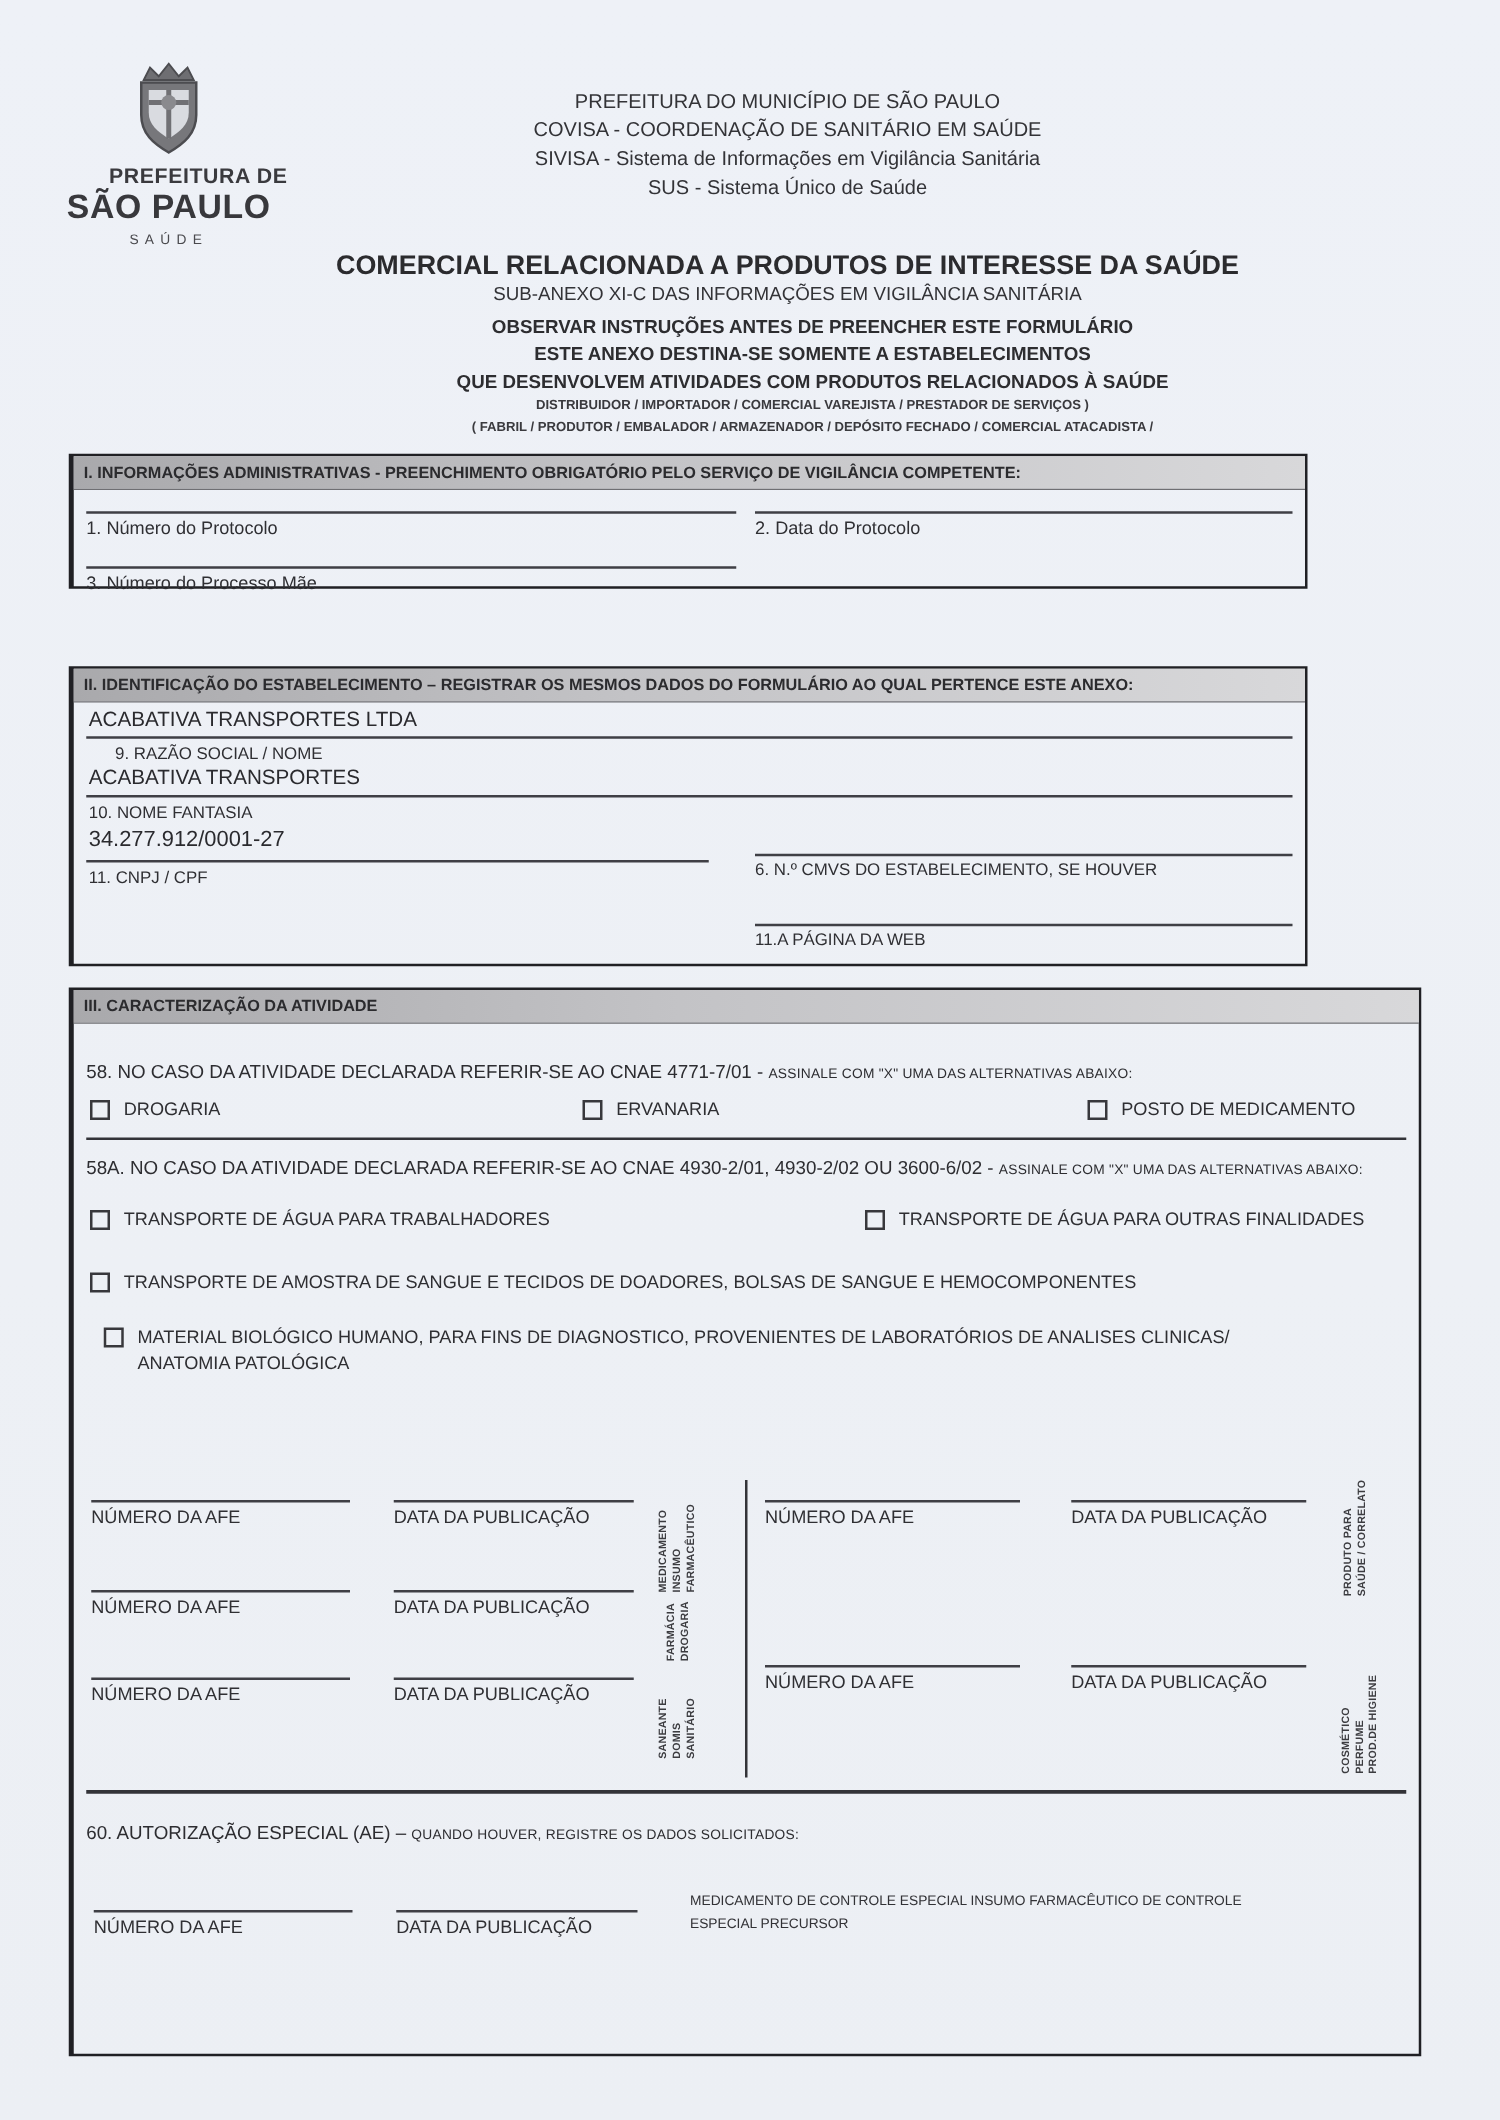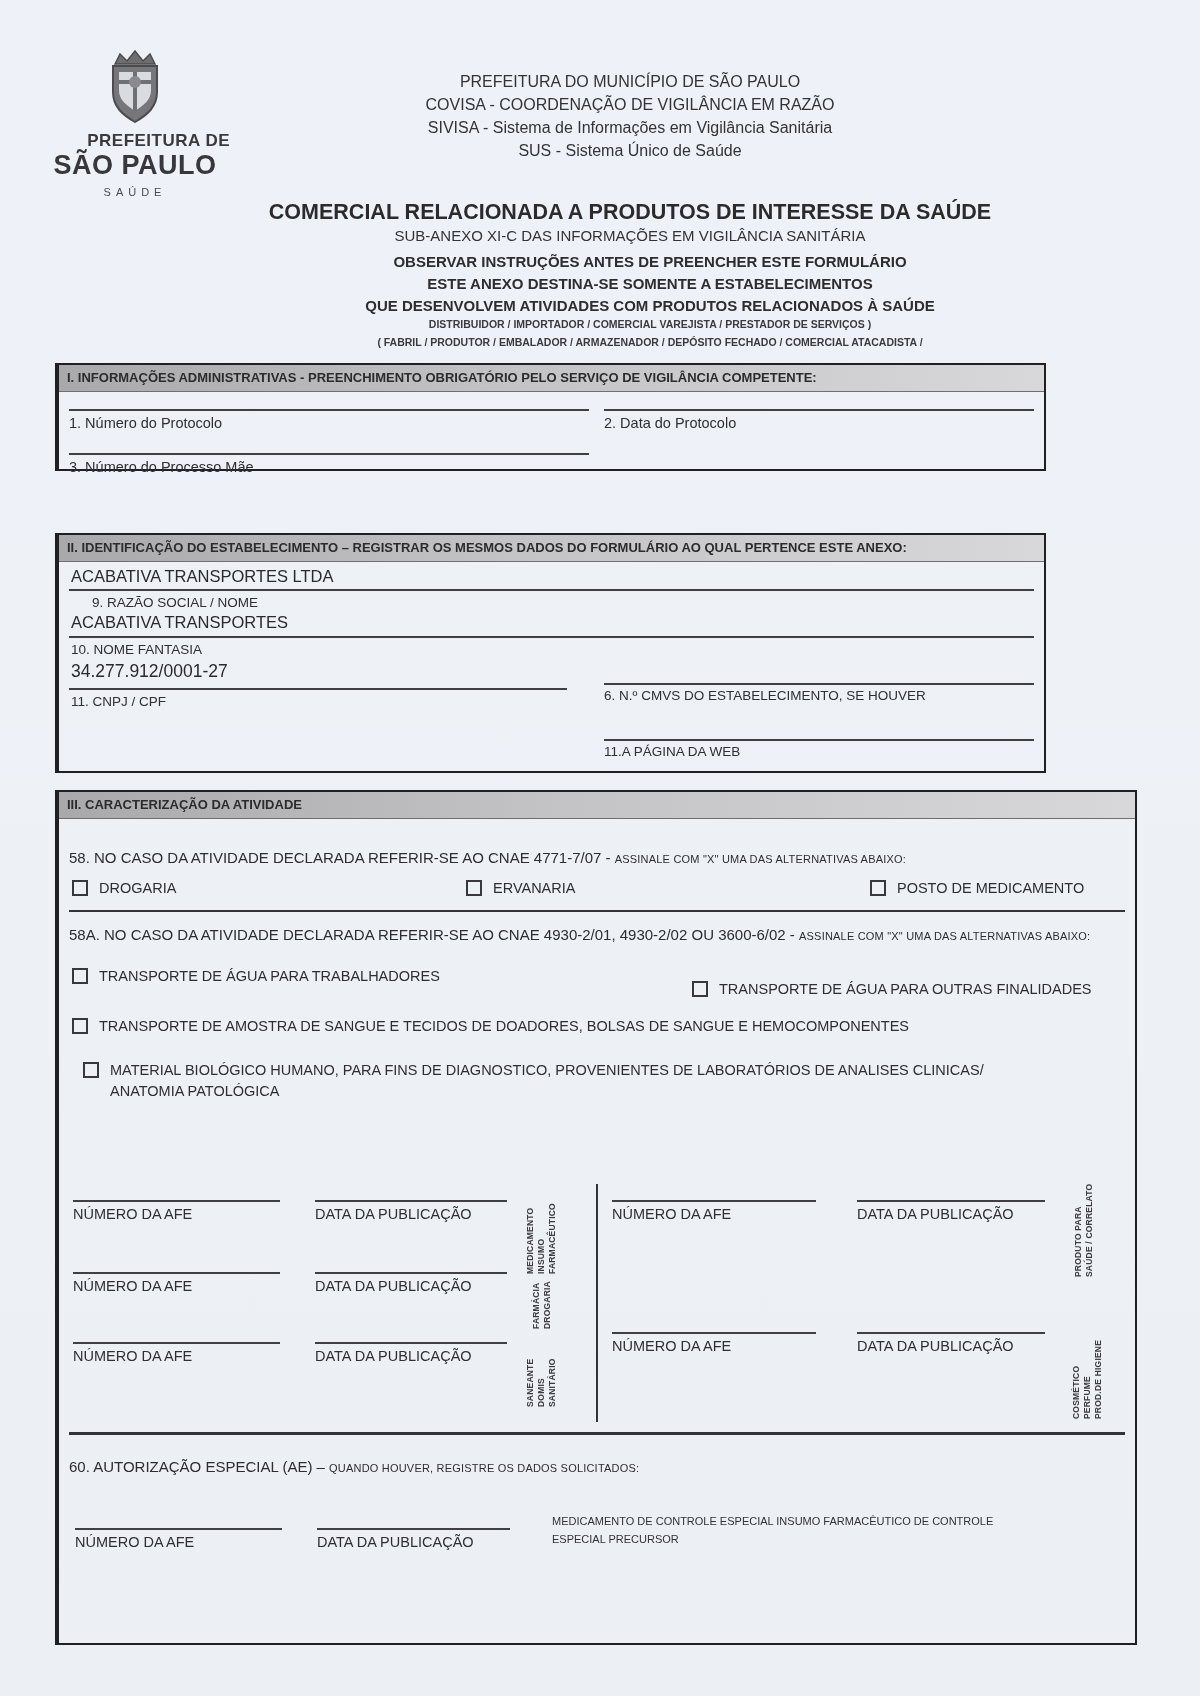--- a/index.html
+++ b/index.html
@@ -59,21 +59,21 @@
       <path d="M30 24 h4 v39 h-4 Z M16 32 h32 v4 h-32 Z" fill="#707074"></path>
       <circle cx="32" cy="34" r="6" fill="#8a8a8e"></circle>
     </svg>
   </div>
   <div class="abs ctr logo-org" style="left:40px;top:131px;width:190px;">PREFEITURA DE</div>
   <div class="abs ctr logo-city" style="left:40px;top:150px;width:190px;">SÃO PAULO</div>
   <div class="abs ctr logo-dept" style="left:40px;top:186px;width:190px;">SAÚDE</div>
 
   <div class="abs ctr" style="left:230px;top:70px;width:800px;">
     <div class="org-line">PREFEITURA DO MUNICÍPIO DE SÃO PAULO</div>
-    <div class="org-line">COVISA - COORDENAÇÃO DE VIGILÂNCIA EM RAZÃO</div>
+    <div class="org-line">COVISA - COORDENAÇÃO DE SANITÁRIO EM SAÚDE</div>
     <div class="org-line">SIVISA - Sistema de Informações em Vigilância Sanitária</div>
     <div class="org-line">SUS - Sistema Único de Saúde</div>
   </div>
 
   <div class="abs ctr doc-title" style="left:180px;top:200px;width:900px;">COMERCIAL RELACIONADA A PRODUTOS DE INTERESSE DA SAÚDE</div>
   <div class="abs ctr doc-subtitle" style="left:230px;top:227px;width:800px;">SUB-ANEXO XI-C DAS INFORMAÇÕES EM VIGILÂNCIA SANITÁRIA</div>
 
   <div class="abs ctr" style="left:250px;top:251px;width:800px;">
     <div class="instr-bold">OBSERVAR INSTRUÇÕES ANTES DE PREENCHER ESTE FORMULÁRIO</div>
     <div class="instr-bold">ESTE ANEXO DESTINA-SE SOMENTE A ESTABELECIMENTOS</div>
@@ -120,21 +120,21 @@
     <div class="abs" style="left:545px;top:204px;width:430px;">
       <div class="fline"></div>
       <div class="flabel-sm">11.A PÁGINA DA WEB</div>
     </div>
   </div>
 
   <div class="box" style="left:55px;top:790px;width:1076px;height:851px;">
     <div class="bar">III. CARACTERIZAÇÃO DA ATIVIDADE</div>
 
     <div class="abs qline" style="left:10px;top:57px;">
-      <span>58. NO CASO DA ATIVIDADE DECLARADA REFERIR-SE AO CNAE 4771-7/07 - </span><span class="small">ASSINALE COM "X" UMA DAS ALTERNATIVAS ABAIXO:</span>
+      <span>58. NO CASO DA ATIVIDADE DECLARADA REFERIR-SE AO CNAE 4771-7/01 - </span><span class="small">ASSINALE COM "X" UMA DAS ALTERNATIVAS ABAIXO:</span>
     </div>
     <div class="abs chk" style="left:13px;top:86px;">
       <span class="cbox"></span>
       <span class="clabel">DROGARIA</span>
     </div>
     <div class="abs chk" style="left:407px;top:86px;">
       <span class="cbox"></span>
       <span class="clabel">ERVANARIA</span>
     </div>
     <div class="abs chk" style="left:811px;top:86px;">
@@ -144,21 +144,21 @@
 
     <div class="abs divline" style="left:10px;top:118px;width:1056px;"></div>
 
     <div class="abs qline" style="left:10px;top:134px;">
       <span>58A. NO CASO DA ATIVIDADE DECLARADA REFERIR-SE AO CNAE 4930-2/01, 4930-2/02 OU 3600-6/02 - </span><span class="small">ASSINALE COM "X" UMA DAS ALTERNATIVAS ABAIXO:</span>
     </div>
     <div class="abs chk" style="left:13px;top:174px;">
       <span class="cbox"></span>
       <span class="clabel">TRANSPORTE DE ÁGUA PARA TRABALHADORES</span>
     </div>
-    <div class="abs chk" style="left:633px;top:174px;margin-top:13px;">
+    <div class="abs chk" style="left:633px;top:174px;">
       <span class="cbox"></span>
       <span class="clabel">TRANSPORTE DE ÁGUA PARA OUTRAS FINALIDADES</span>
     </div>
     <div class="abs chk" style="left:13px;top:224px;">
       <span class="cbox"></span>
       <span class="clabel">TRANSPORTE DE AMOSTRA DE SANGUE E TECIDOS DE DOADORES, BOLSAS DE SANGUE E HEMOCOMPONENTES</span>
     </div>
     <div class="abs chk" style="left:24px;top:268px;">
       <span class="cbox"></span>
       <span class="clabel" style="max-width:900px;white-space:normal;">MATERIAL BIOLÓGICO HUMANO, PARA FINS DE DIAGNOSTICO, PROVENIENTES DE LABORATÓRIOS DE ANALISES CLINICAS/ ANATOMIA PATOLÓGICA</span>

